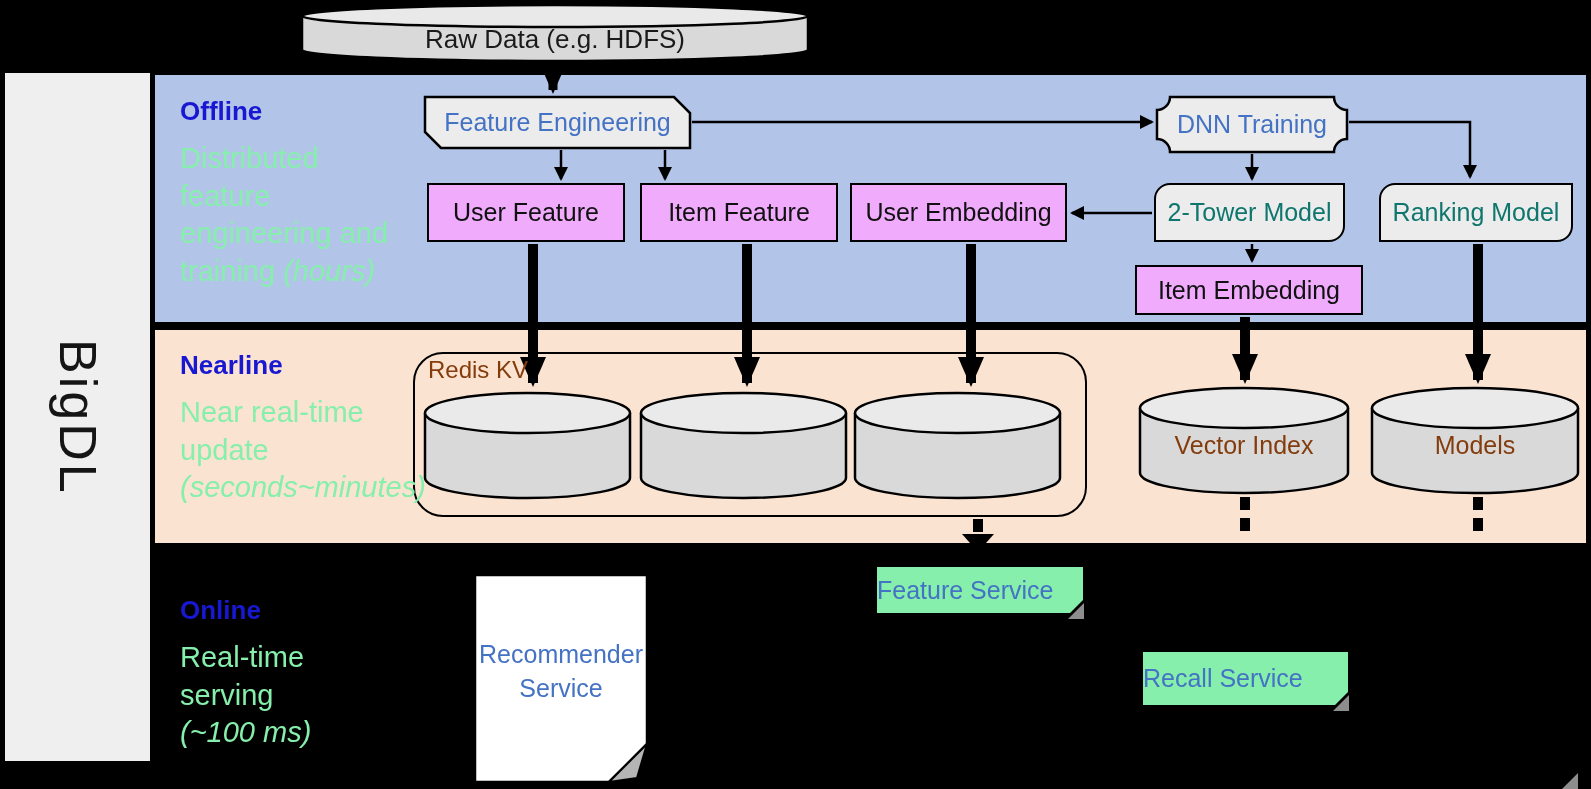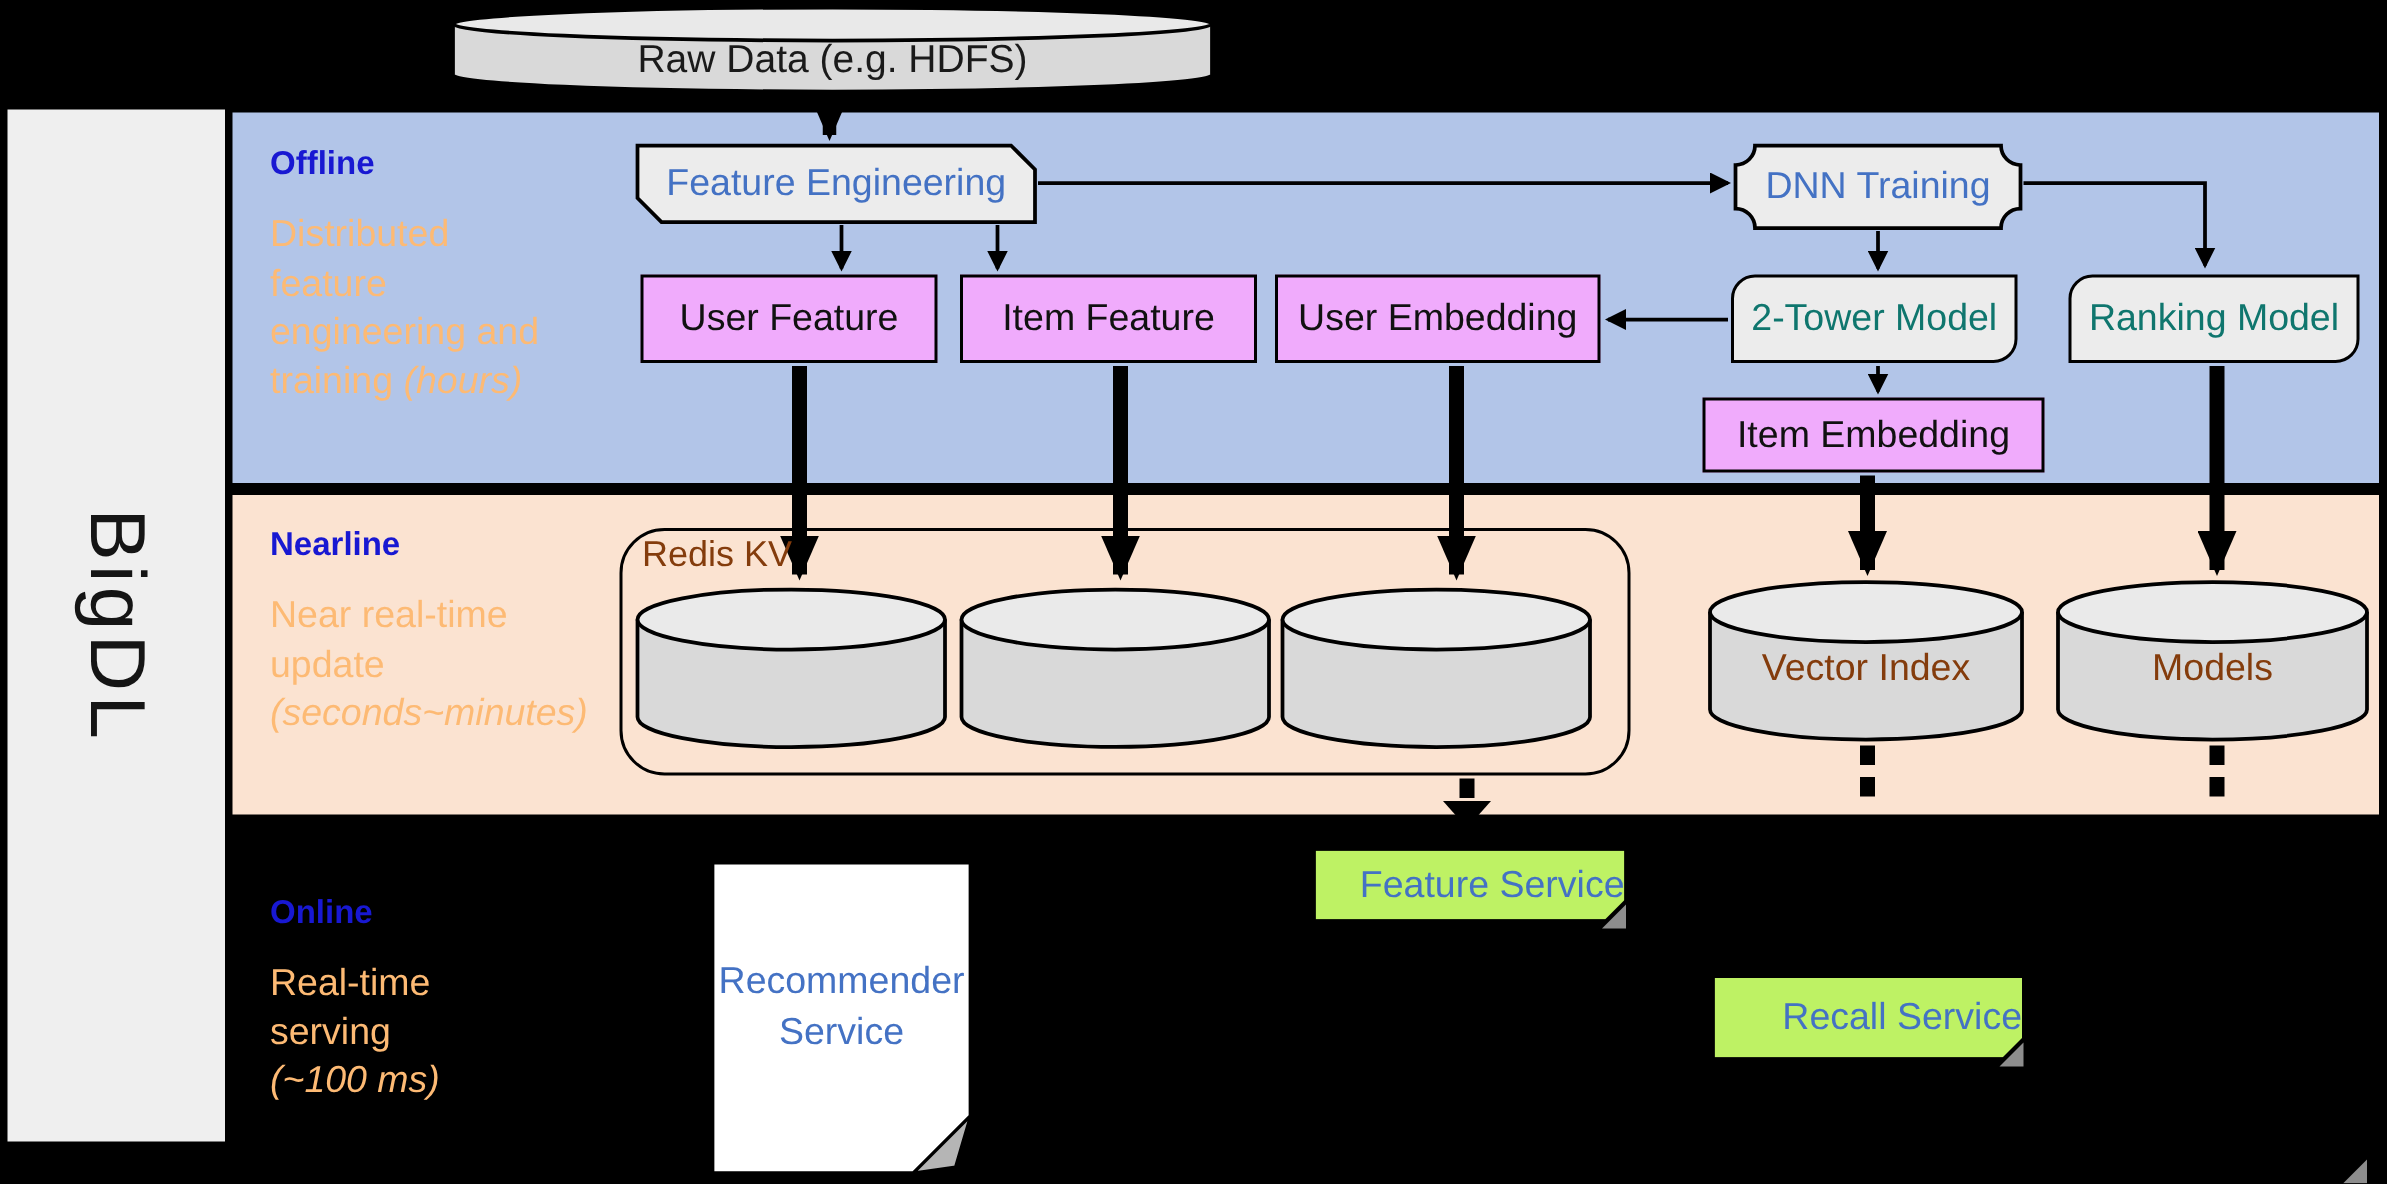--- a/index.html
+++ b/index.html
@@ -12,37 +12,37 @@
   
   .band-offline  { left:155px; top:75px;  width:1431px; height:247px; background:#b2c5e8; }
   .band-nearline { left:155px; top:330px; width:1431px; height:213px; background:#fbe3d1; }
 
   
   .sidebar { left:5px; top:73px; width:145px; height:688px; background:#efefef;
              display:flex; align-items:center; justify-content:center; }
   .brand { writing-mode:vertical-rl; font-size:52px; color:#151515; letter-spacing:3px; }
 
   
-  .sec-title { font-size:22px; font-weight:600; color:#1818d2; }
-  .sec-desc  { font-size:25px; line-height:1.3; color:#fdba74; }
+  .sec-title { font-size:26px; font-weight:600; color:#1818d2; }
+  .sec-desc  { font-size:29px; line-height:1.3; color:#86efac; }
   .sec-desc span { display:block; }
   .sec-desc em { display:inline; }
   .sec-desc em.block { display:block; }
 
   
   .box { position:absolute; box-sizing:border-box; border:2.5px solid #000;
          display:flex; align-items:center; justify-content:center;
          font-size:25px; text-align:center; }
   .dark  { background:#f0abfc; color:#111; }
   .light { background:#ececec; color:#0f766e; }
   .round-tlbr { border-radius:16px 0 16px 0; }
 
   
-  .service { position:absolute; background:#bef264; color:#4472c4; font-size:25px;
-             display:flex; align-items:center; justify-content:flex-end;
+  .service { position:absolute; background:#86efac; color:#4472c4; font-size:25px;
+             display:flex; align-items:center; justify-content:flex-start;
              clip-path:polygon(0 0,100% 0,100% calc(100% - 13px),calc(100% - 13px) 100%,0 100%); }
   .curl { position:absolute; width:0; height:0;
           border-left:16px solid transparent; border-bottom:16px solid #8d8d8d; }
 
   
   .shape-label { position:absolute; display:flex; align-items:center; justify-content:center;
                  text-align:center; pointer-events:none; }
   .blue-text  { color:#4472c4; }
   .brown-text { color:#843c0c; }
 

